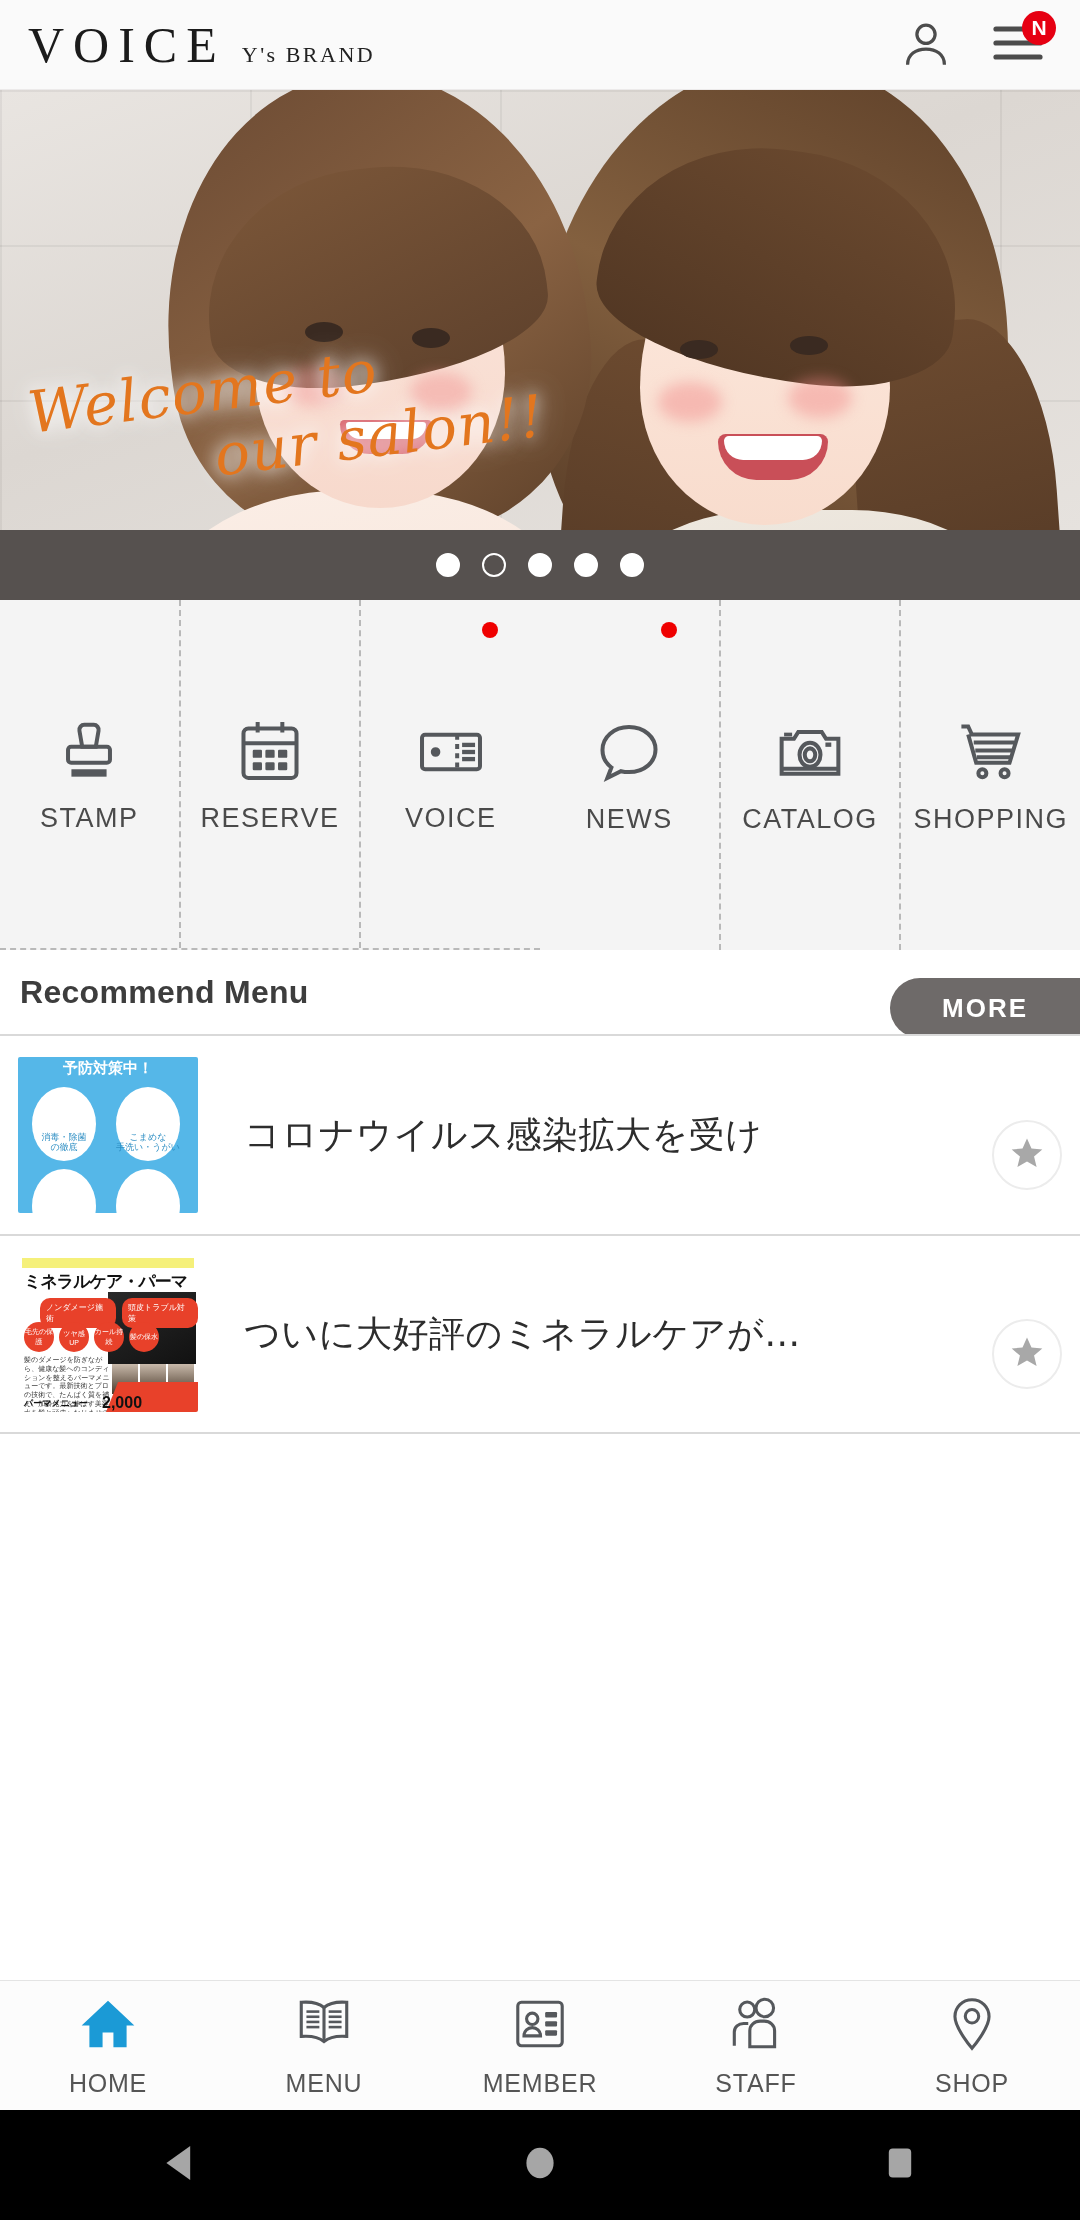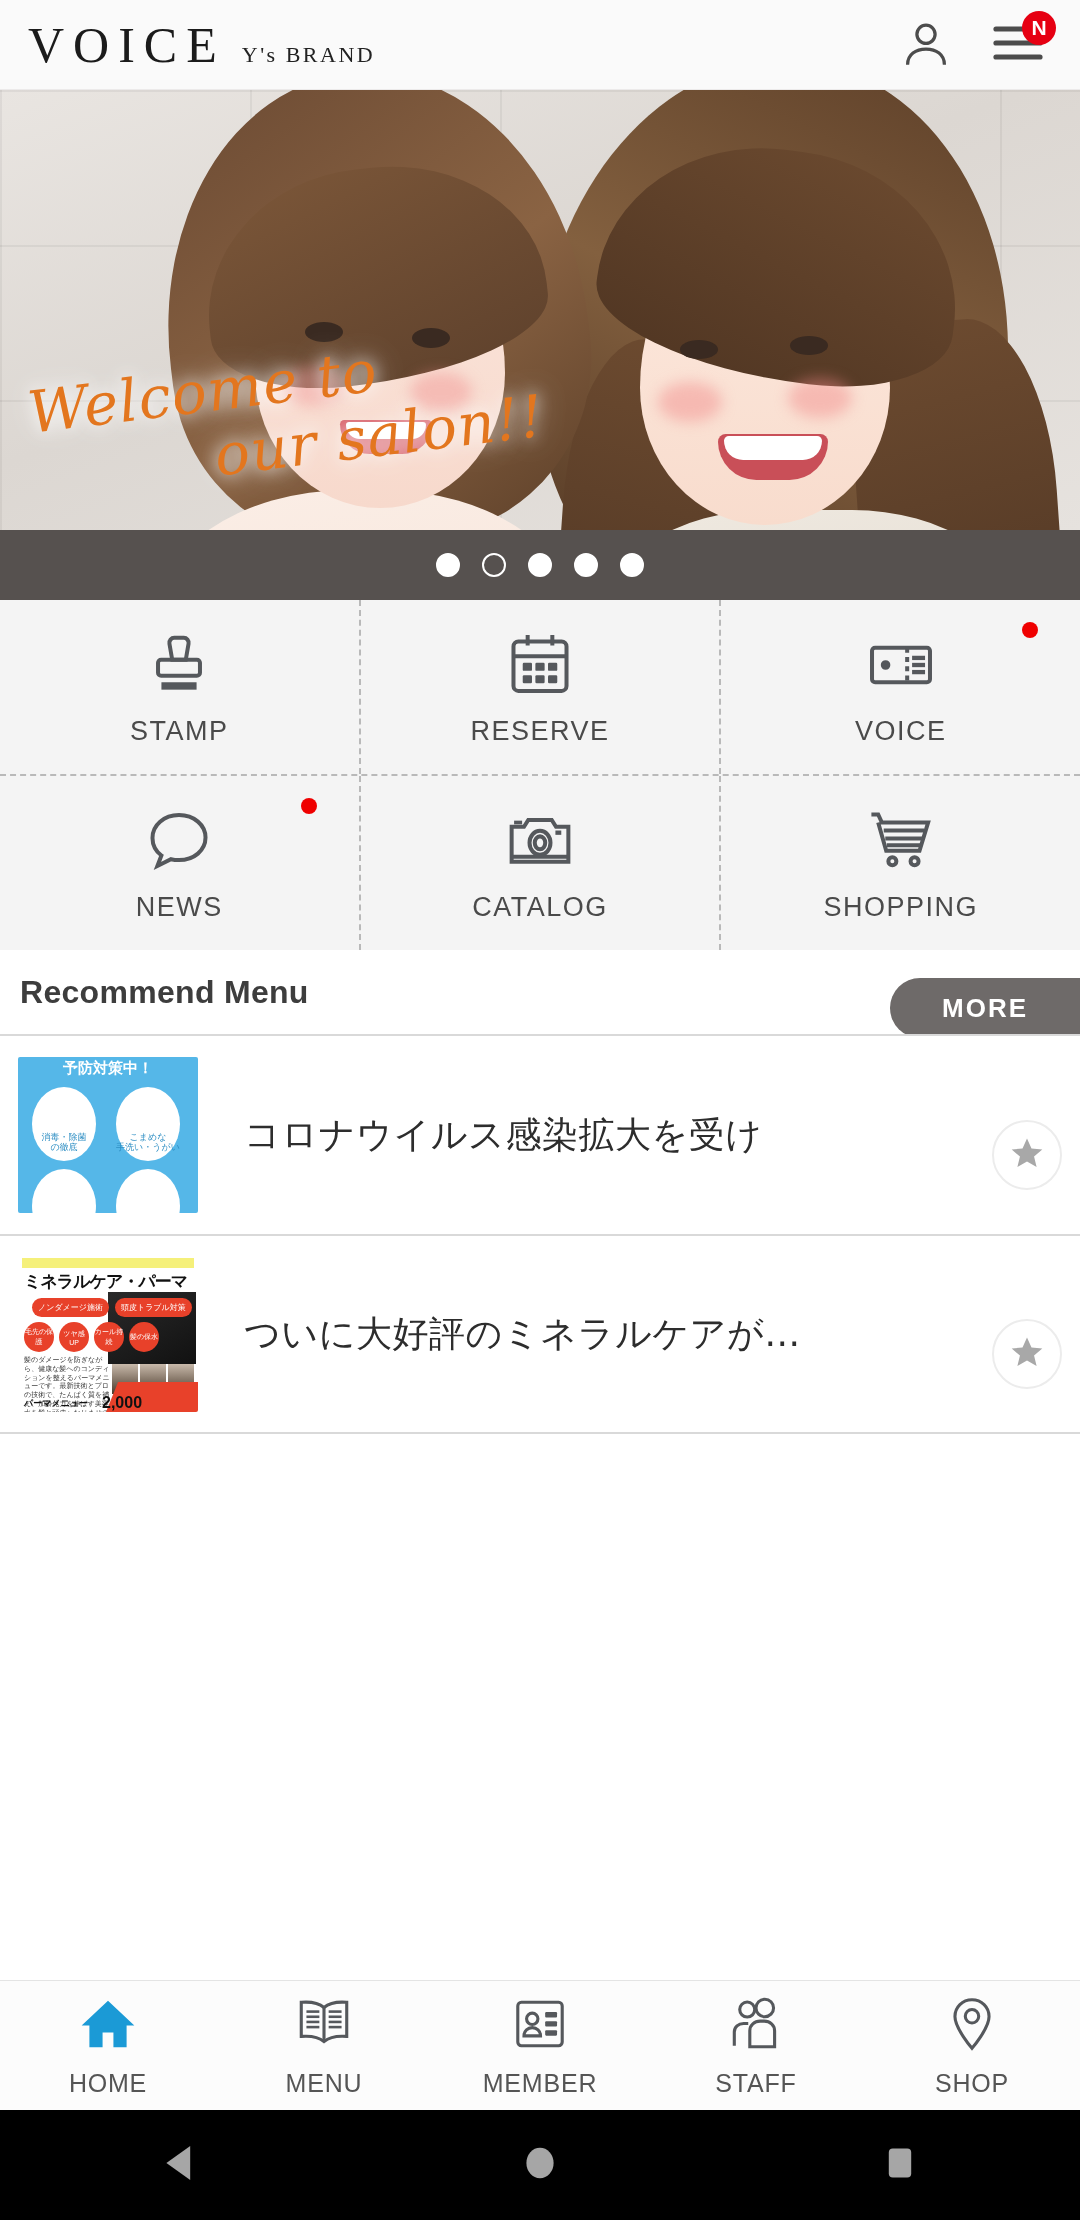--- a/index.html
+++ b/index.html
@@ -96,21 +96,21 @@
 
   
   .dots-band {
     flex:0 0 70px; background:#56514f;
     display:flex; align-items:center; justify-content:center; gap:22px;
   }
   .dot { width:24px; height:24px; border-radius:50%; background:#fff; border:2px solid #fff; }
   .dot.hollow { background:transparent; }
 
   
-  .grid { flex:0 0 350px; background:#f4f4f4; display:flex; flex-direction:column; }
+  .grid { flex:0 0 350px; background:#f4f4f4; display:flex; flex-direction:row; }
   .grid-row { flex:1; display:flex; }
   .grid-row:first-child { border-bottom:2px dashed #b9b9b9; }
   .cell {
     flex:1; position:relative;
     display:flex; flex-direction:column; align-items:center; justify-content:center;
     gap:14px;
   }
   .cell + .cell { border-left:2px dashed #b9b9b9; }
   .cell-label { font-size:27px; color:#4a4a4a; letter-spacing:1.5px; }
   .cell-dot { position:absolute; top:22px; right:42px; width:16px; height:16px; border-radius:50%; background:#ef0000; }
@@ -149,21 +149,21 @@
   .t-covid .b1 { left:14px; top:30px; width:64px; height:74px; }
   .t-covid .b2 { left:98px; top:30px; width:64px; height:74px; }
   .t-covid .b3 { left:14px; top:112px; width:64px; height:74px; }
   .t-covid .b4 { left:98px; top:112px; width:64px; height:74px; }
   .t-covid .bt { position:absolute; color:#2f8fc4; font-size:9px; text-align:center; width:64px; line-height:1.1; }
 
   
   .t-min { background:#fff; }
   .t-min .topbar { position:absolute; top:2px; left:4px; right:4px; height:10px; background:#f5f07a; }
   .t-min .hd { position:absolute; top:14px; left:6px; font-size:17px; font-weight:bold; color:#111; letter-spacing:-1px; }
-  .t-min .pillrow { position:absolute; top:42px; left:14px; display:flex; gap:6px; }
+  .t-min .pillrow { position:absolute; top:42px; left:22px; display:flex; gap:6px; }
   .t-min .pill { background:#e8412a; color:#fff; font-size:8px; padding:4px 6px; border-radius:10px; }
   .t-min .circrow { position:absolute; top:66px; left:6px; display:flex; gap:5px; }
   .t-min .circ { width:30px; height:30px; border-radius:50%; background:#e8412a; color:#fff; font-size:7px; display:flex; align-items:center; justify-content:center; text-align:center; }
   .t-min .dark { position:absolute; right:2px; top:36px; width:88px; height:72px; background:linear-gradient(150deg,#2a2a2a,#111); }
   .t-min .body { position:absolute; left:6px; top:100px; width:86px; font-size:7px; color:#333; line-height:1.25; }
   .t-min .ph { position:absolute; right:4px; top:108px; display:flex; gap:2px; }
   .t-min .ph i { display:block; width:26px; height:30px; background:linear-gradient(180deg,#c8b9aa,#4a3a2c); }
   .t-min .red { position:absolute; right:0; bottom:0; width:92px; height:30px; background:#e8412a; transform:skewX(-22deg); transform-origin:bottom right; }
   .t-min .price { position:absolute; left:84px; bottom:0; font-size:16px; font-weight:bold; color:#111; }
   .t-min .pl { position:absolute; left:6px; bottom:2px; font-size:9px; color:#111; font-weight:bold; }

